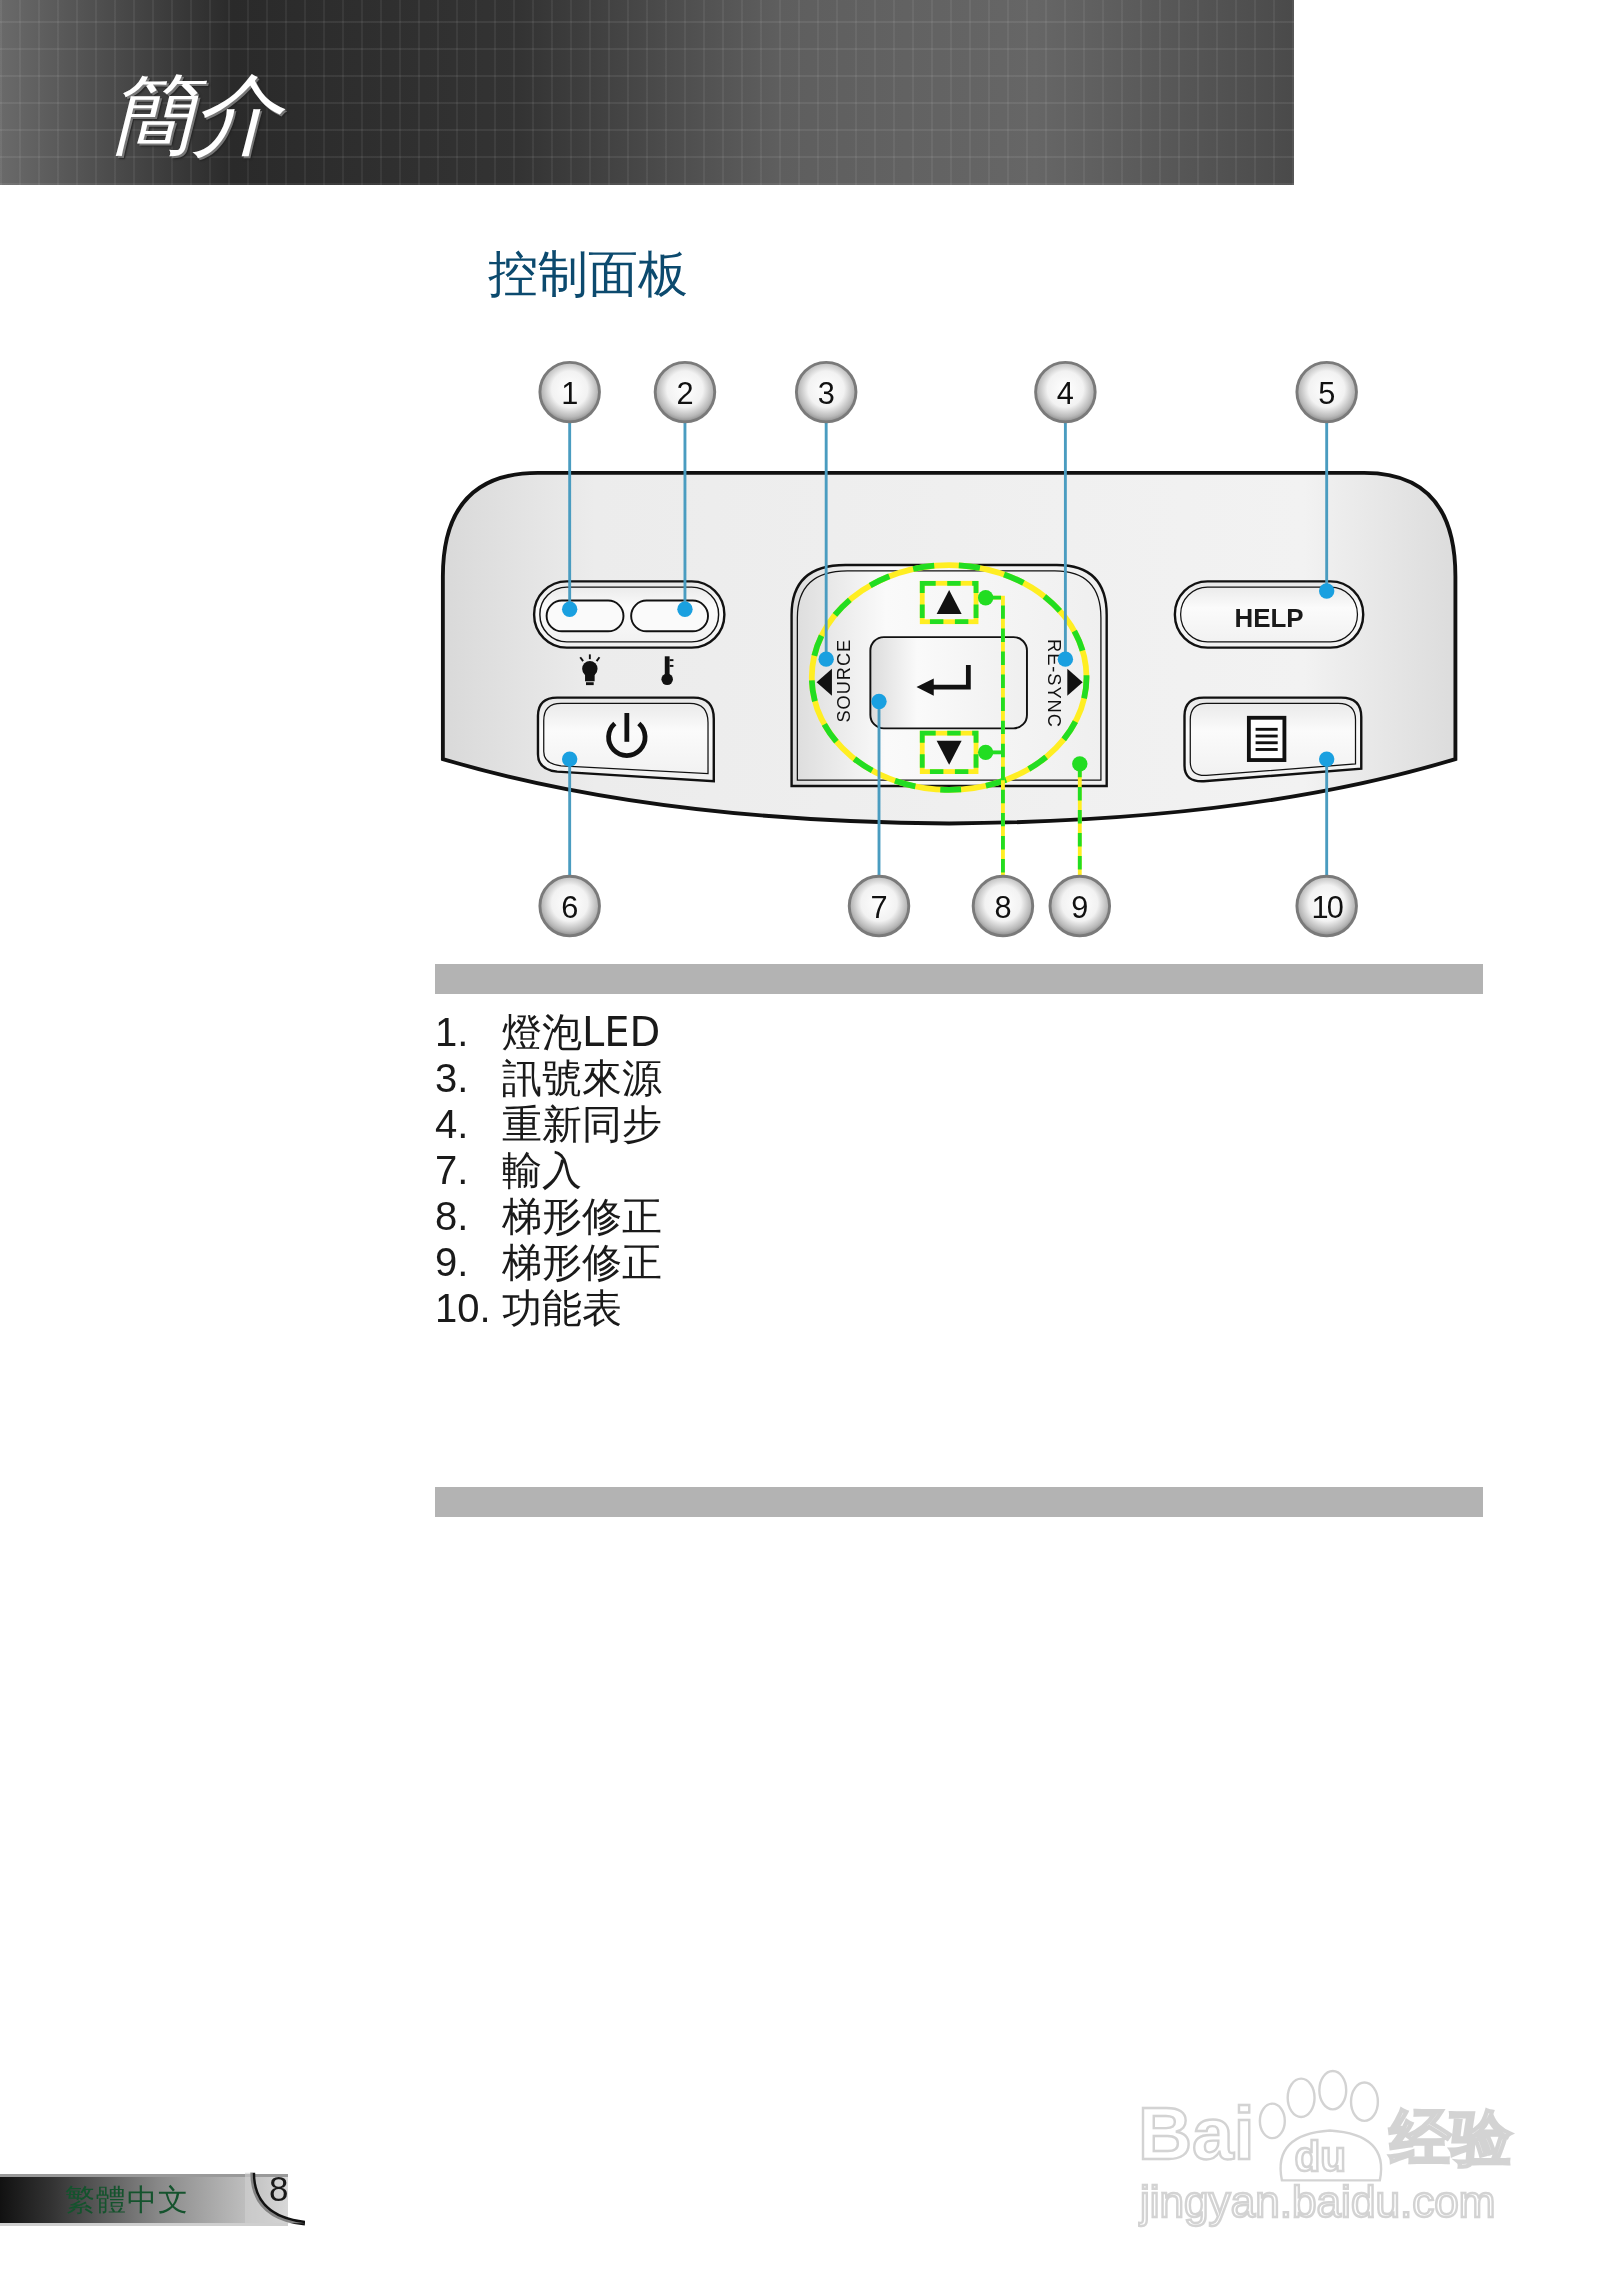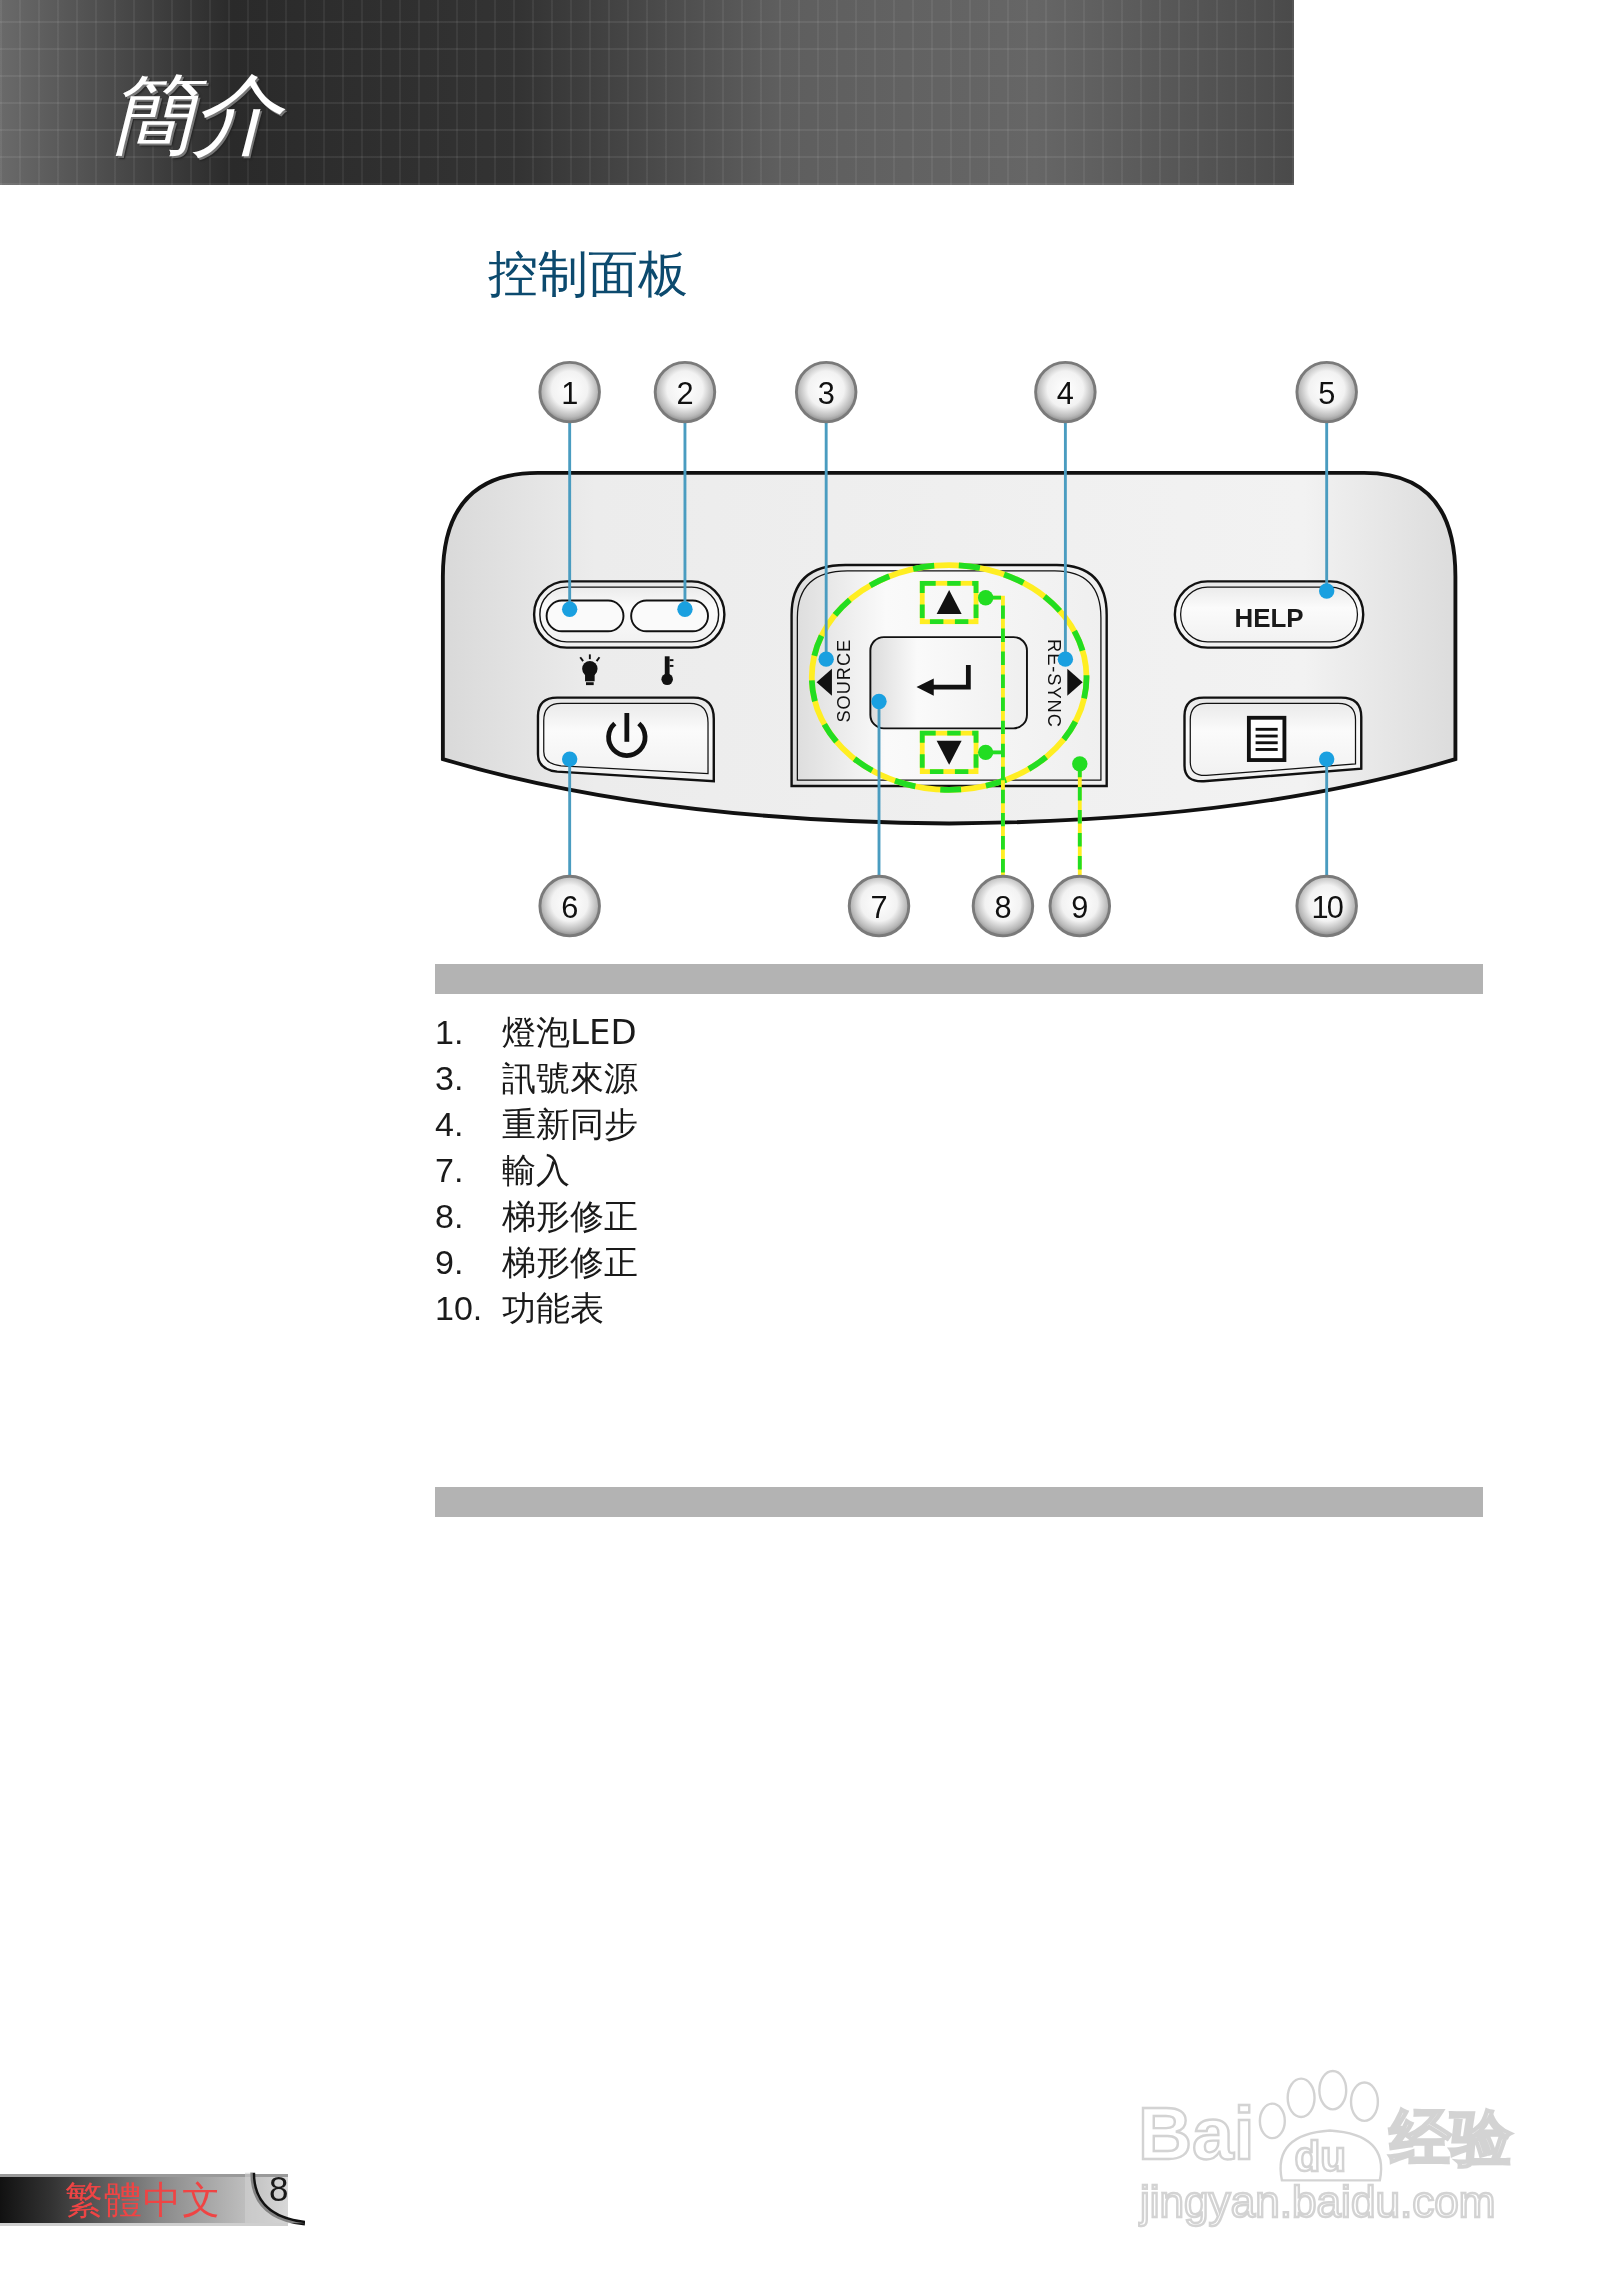--- a/index.html
+++ b/index.html
@@ -37,31 +37,31 @@
     opacity:0.9;
   }
   .section-title {
     position:absolute; left:488px; top:244px;
     font-size:50px; line-height:61px; color:#0c4a6e;
     font-family:"DejaVu Sans", sans-serif;
   }
   .diagram { position:absolute; left:0; top:0; width:1612px; height:961px; }
   .gray-bar { position:absolute; left:435px; width:1048px; height:30px; background:#b3b3b3; }
   .list { position:absolute; left:435px; top:1009px; margin:0; padding:0; list-style:none; }
-  .list li { position:relative; height:46px; line-height:46px; font-size:34px; white-space:nowrap; }
+  .list li { position:relative; height:46px; line-height:46px; font-size:40px; white-space:nowrap; }
   .list .num { display:inline-block; width:67px; color:#1a1a1a; }
   .list .txt { color:#1a1a1a; font-family:"DejaVu Sans", sans-serif; }
   .footer-bar {
     position:absolute; left:0; top:2174px; width:288px; height:52px;
     background:linear-gradient(90deg, #111 0%, #333 18%, #888 55%, #d8d8d8 100%);
     border-top:3.8px solid #9a9a9a; border-bottom:3.8px solid #cfcfcf; box-sizing:border-box;
   }
   .footer-text {
-    position:absolute; left:65px; top:2177px; font-size:38px; line-height:46px;
-    color:#ef4444; font-family:"DejaVu Serif", serif; letter-spacing:1px;text-align:right;
+    position:absolute; left:65px; top:2177px; font-size:30px; line-height:46px;
+    color:#14532d; font-family:"DejaVu Serif", serif; letter-spacing:1px;text-align:right;
   }
   .footer-curve { position:absolute; left:245px; top:2169px; width:60px; height:60px; }
   .page-num { position:absolute; left:269px; top:2168px; font-size:35px; line-height:42px; color:#1a1a1a; }
   .watermark { position:absolute; left:1138px; top:2046px; width:403px; height:192px; opacity:0.9; }
 </style>
 </head>
 <body>
 
 <div class="header">
   <div class="lens"></div>

